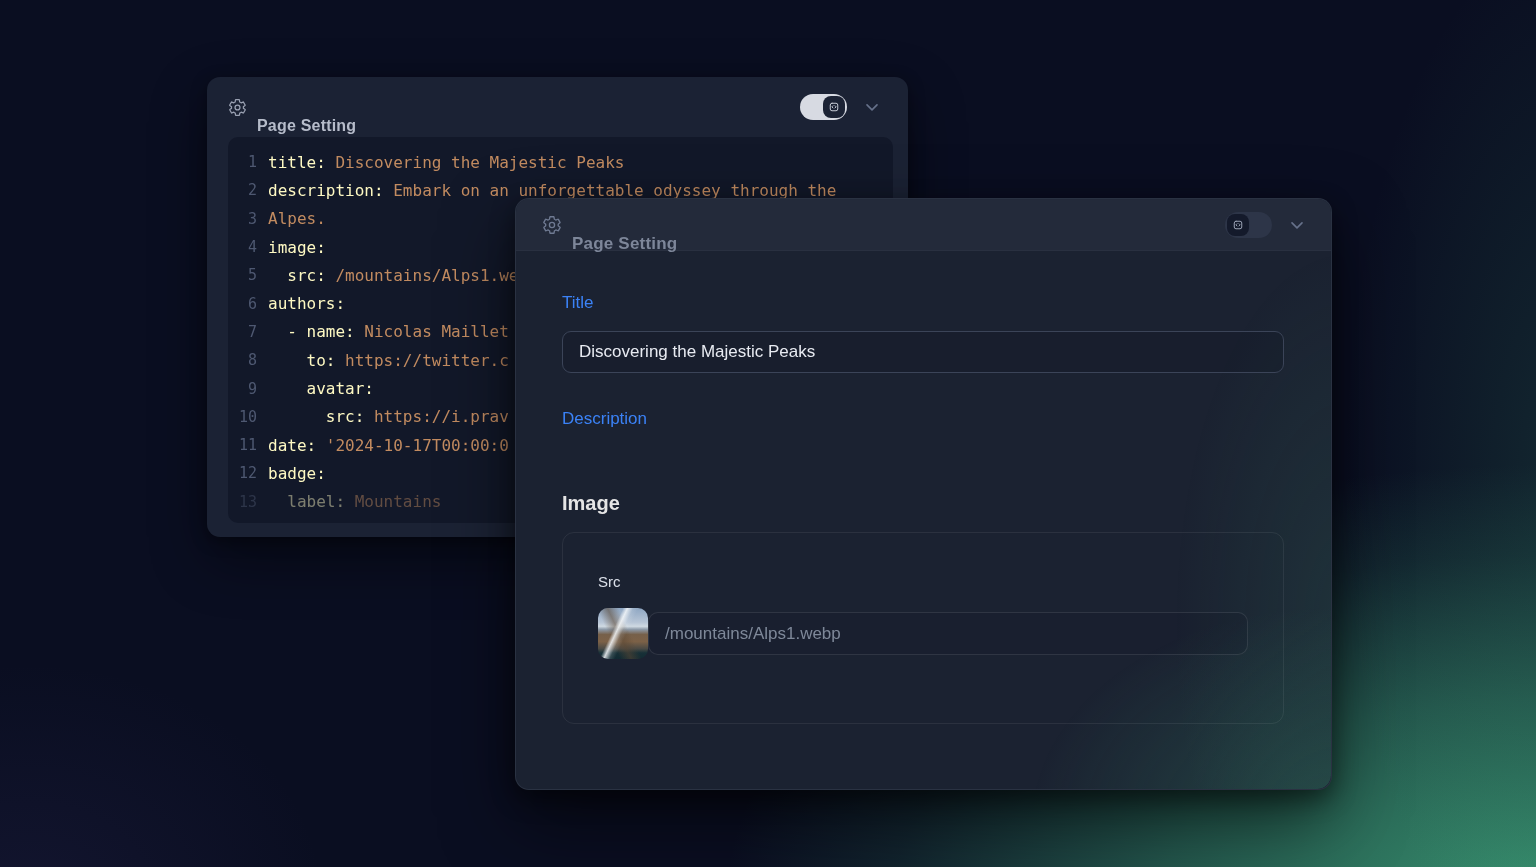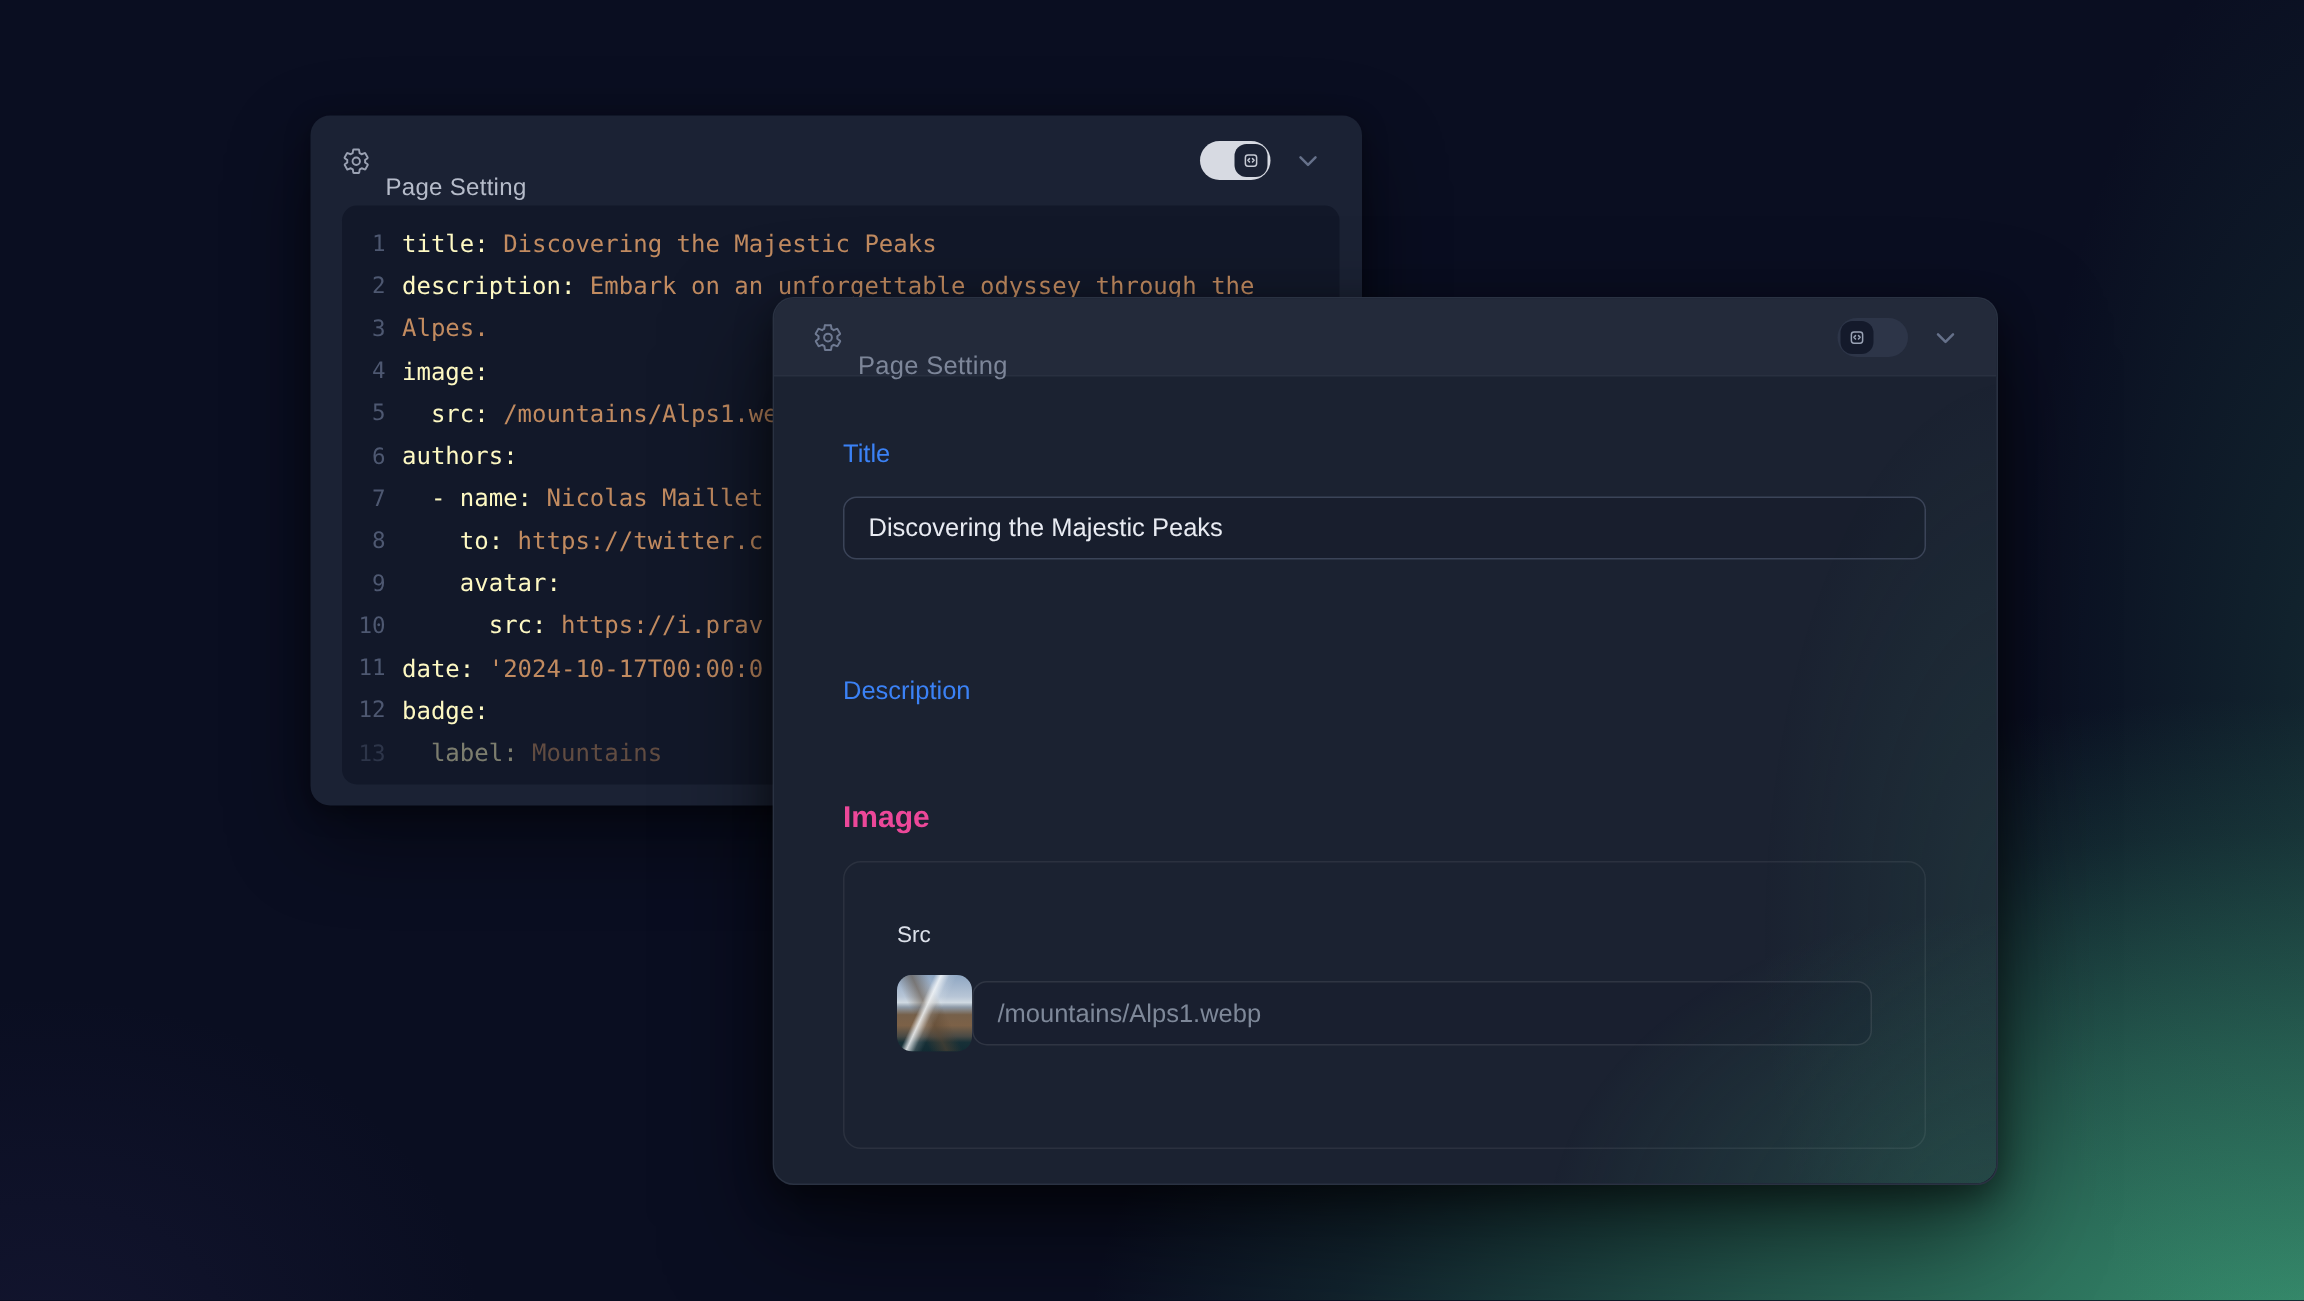--- a/index.html
+++ b/index.html
@@ -11,21 +11,21 @@
       radial-gradient(420px 340px at 2% 104%, rgba(70,62,130,0.14), transparent 70%),
       radial-gradient(320px 760px at 102.5% 55%, rgba(56,145,111,0.20), transparent 72%),
       radial-gradient(1050px 560px at 100.5% 104%, #38916f 0%, rgba(56,145,111,0.55) 36%, rgba(56,145,111,0.16) 62%, transparent 78%),
       #0a0e21;
     -webkit-font-smoothing:antialiased;
   }
 
   
   .panel{position:absolute;border-radius:13px;}
   .panel-header{display:flex;align-items:center;}
-  .hdr-title{font-weight:400;letter-spacing:.2px;margin-top:38px;}
+  .hdr-title{font-weight:700;letter-spacing:.2px;margin-top:38px;}
   .hdr-right{margin-left:auto;display:flex;align-items:center;gap:15px;}
   .icon-gear svg,.icon-chevron svg{display:block;}
 
   
   .toggle{position:relative;width:47px;height:26px;border-radius:13px;cursor:pointer;flex:0 0 auto;}
   .toggle .knob{
     position:absolute;top:2px;width:22px;height:22px;border-radius:8px;
     display:flex;align-items:center;justify-content:center;
   }
   .toggle.on{background:#d7dae2;}
@@ -77,23 +77,23 @@
   .front-panel .hdr-title{font-size:17px;color:#7d8699;}
   .form-body{position:relative;z-index:1;padding:42px 47px 0 46px;}
   .field-label{font-size:17px;color:#3b82f6;line-height:20px;display:block;}
   .text-input{
     display:block;width:100%;height:42px;margin-top:18px;
     background:rgba(10,14,30,0.18);
     border:1px solid #3b4458;border-radius:9px;
     padding:0 16px;font-family:"Liberation Sans",sans-serif;
     font-size:17px;color:#e8ebf2;outline:none;
   }
-  .lbl-desc{margin-top:78px;}
+  .lbl-desc{margin-top:36px;}
   .txt-desc{margin-top:17px;}
-  .section-heading{margin:62px 0 0 0;font-size:20px;font-weight:700;color:#ec4899;line-height:24px;}
+  .section-heading{margin:62px 0 0 0;font-size:20px;font-weight:700;color:#e5e5e5;line-height:24px;}
   .image-card{
     margin-top:17px;height:192px;border:1px solid rgba(255,255,255,0.07);
     border-radius:12px;padding:40px 35px 0 35px;
   }
   .sub-label{font-size:15px;color:#dce1ea;line-height:18px;display:block;}
   .src-row{display:flex;align-items:center;margin-top:17px;}
   .thumb{
     width:50px;height:51px;border-radius:10px;flex:0 0 auto;overflow:hidden;position:relative;
     background:linear-gradient(180deg,#8ea6c2 0%,#b7c5d6 28%,#cfd9e2 36%,#8d9aa8 42%,#76604a 52%,#7c6147 66%,#4a4a45 80%,#173037 88%,#122b33 100%);
   }

